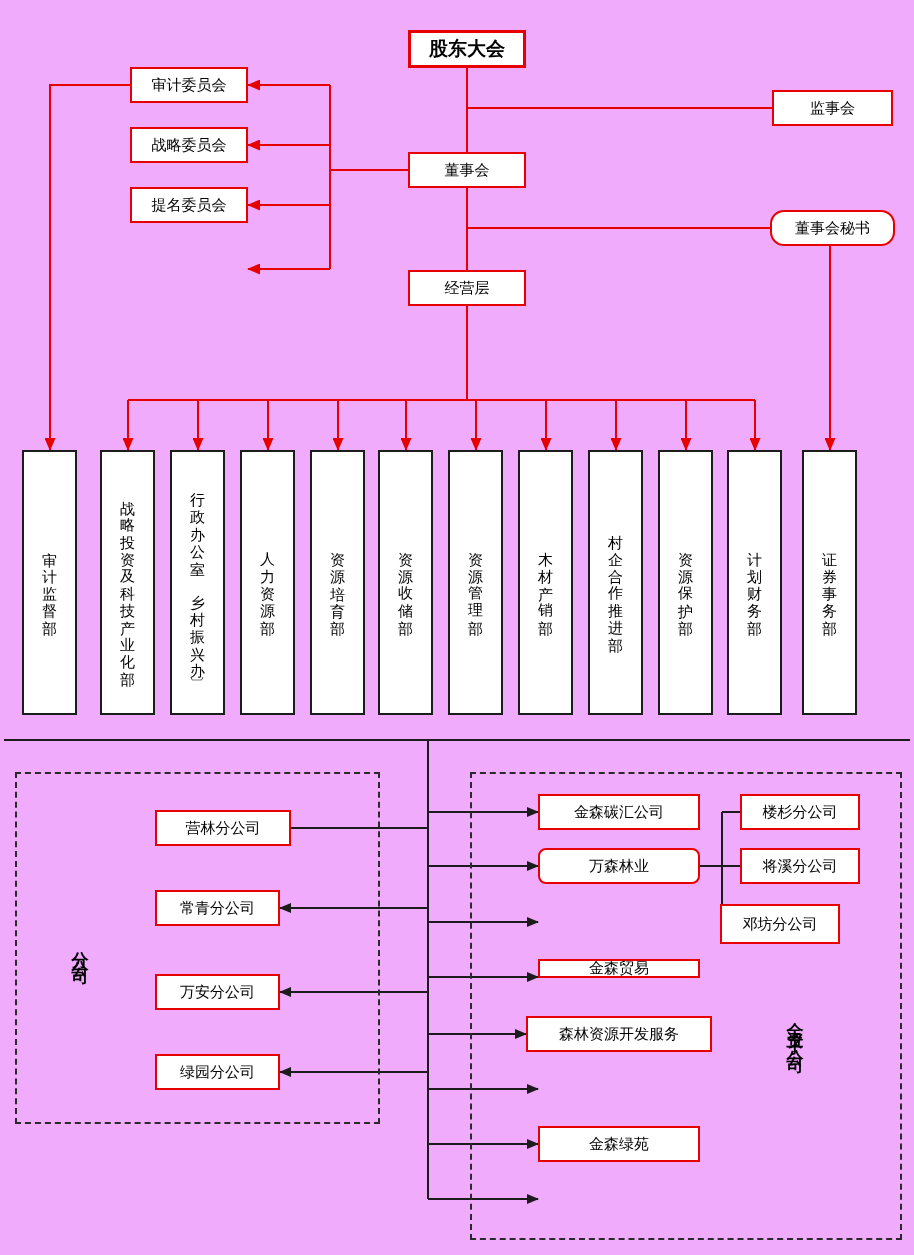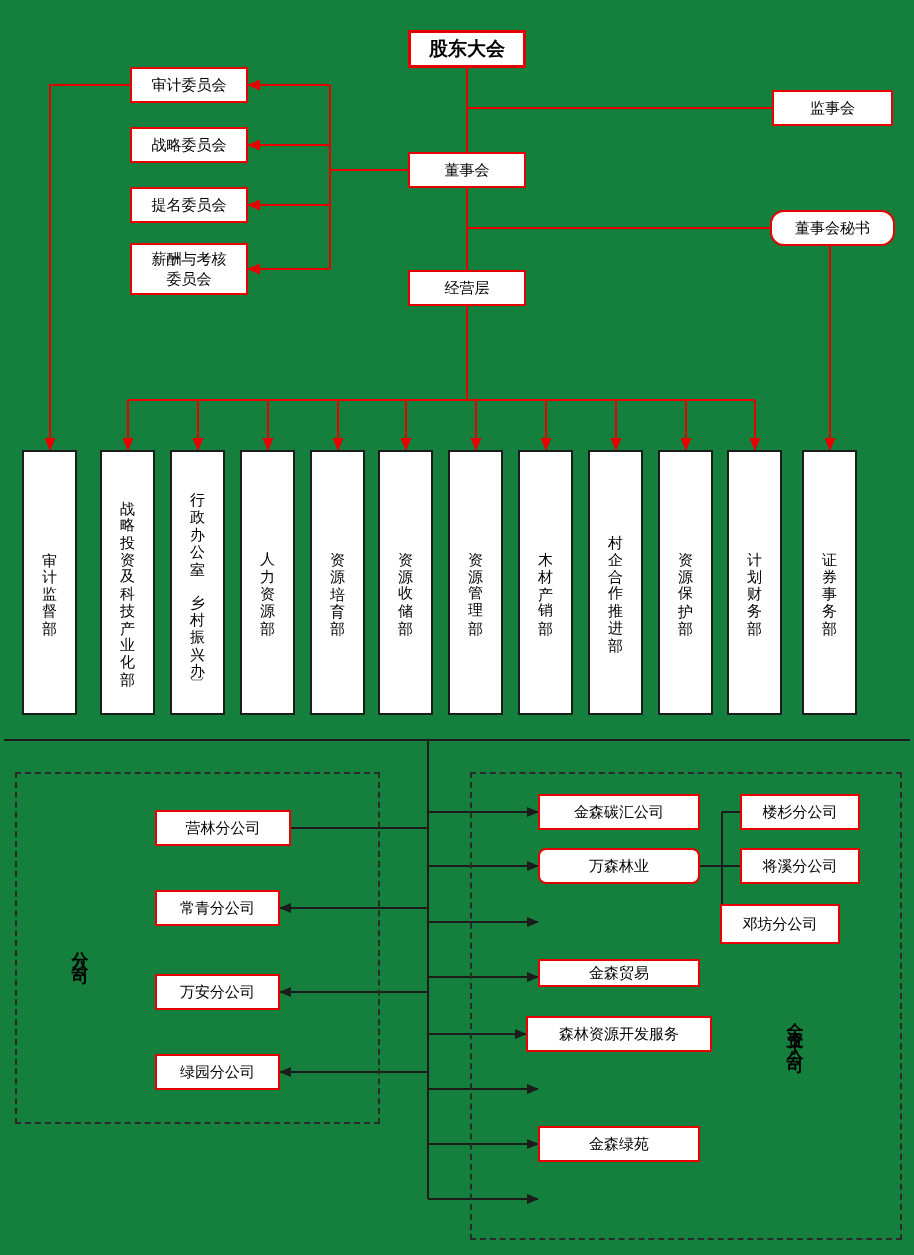--- a/index.html
+++ b/index.html
@@ -4,21 +4,21 @@
 <style>
   :root{
     --red:#e60000;
     --ink:#1c1c1c;
   }
   html,body{margin:0;padding:0;background:#ffffff;}
   body{font-family:"Liberation Sans","DejaVu Sans",sans-serif;color:#000;}
   #stage{
     position:relative;
     width:914px;height:1255px;
-    background:#15803d;
+    background:#f0abfc;
     overflow:hidden;
   }
   #wires{position:absolute;left:0;top:0;pointer-events:none;}
   .box{
     position:absolute;
     box-sizing:border-box;
     background:#fff;
     display:flex;align-items:center;justify-content:center;
     text-align:center;
     font-size:15px;
@@ -129,24 +129,20 @@
 
   <div class="box red" style="left:130px;top:67px;width:118px;height:36px;">
     <span>审计委员会</span>
   </div>
   <div class="box red" style="left:130px;top:127px;width:118px;height:36px;">
     <span>战略委员会</span>
   </div>
   <div class="box red" style="left:130px;top:187px;width:118px;height:36px;">
     <span>提名委员会</span>
   </div>
-  <div class="box red" style="left:130px;top:243px;width:118px;height:52px;">
-    <span>薪酬与考核
-委员会</span>
-  </div>
 
   <div class="box red" style="left:408px;top:152px;width:118px;height:36px;">
     <span>董事会</span>
   </div>
 
   <div class="box red" style="left:770px;top:210px;width:125px;height:36px;border-radius:14px;">
     <span>董事会秘书</span>
   </div>
 
   <div class="box red" style="left:408px;top:270px;width:118px;height:36px;">
@@ -214,21 +210,21 @@
   <div class="grouplabel" style="left:770px;top:955px;width:50px;height:150px;">
     <span class="vlabel">全资子公司</span>
   </div>
 
   <div class="box red" style="left:538px;top:794px;width:162px;height:36px;">
     <span>金森碳汇公司</span>
   </div>
   <div class="box red" style="left:538px;top:848px;width:162px;height:36px;border-radius:8px;">
     <span>万森林业</span>
   </div>
-  <div class="box red" style="left:538px;top:959px;width:162px;height:28px;">
+  <div class="box red" style="left:538px;top:959px;width:162px;height:19px;">
     <span>金森贸易</span>
   </div>
   <div class="box red" style="left:526px;top:1016px;width:186px;height:36px;">
     <span>森林资源开发服务</span>
   </div>
   <div class="box red" style="left:538px;top:1126px;width:162px;height:36px;">
     <span>金森绿苑</span>
   </div>
 
   <div class="box red" style="left:740px;top:794px;width:120px;height:36px;">

